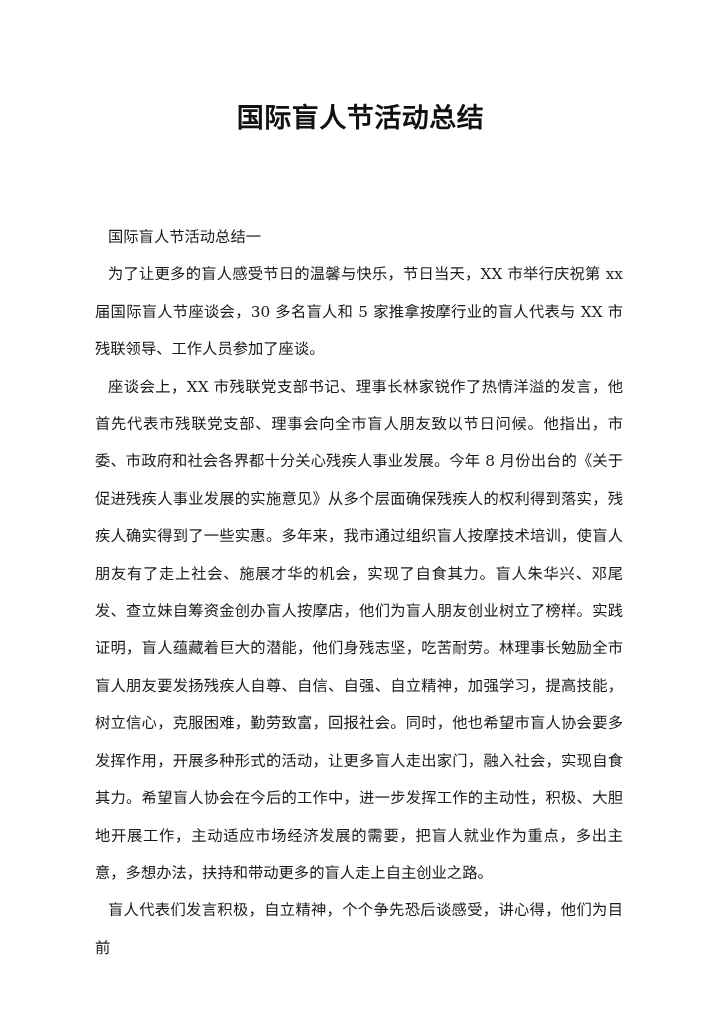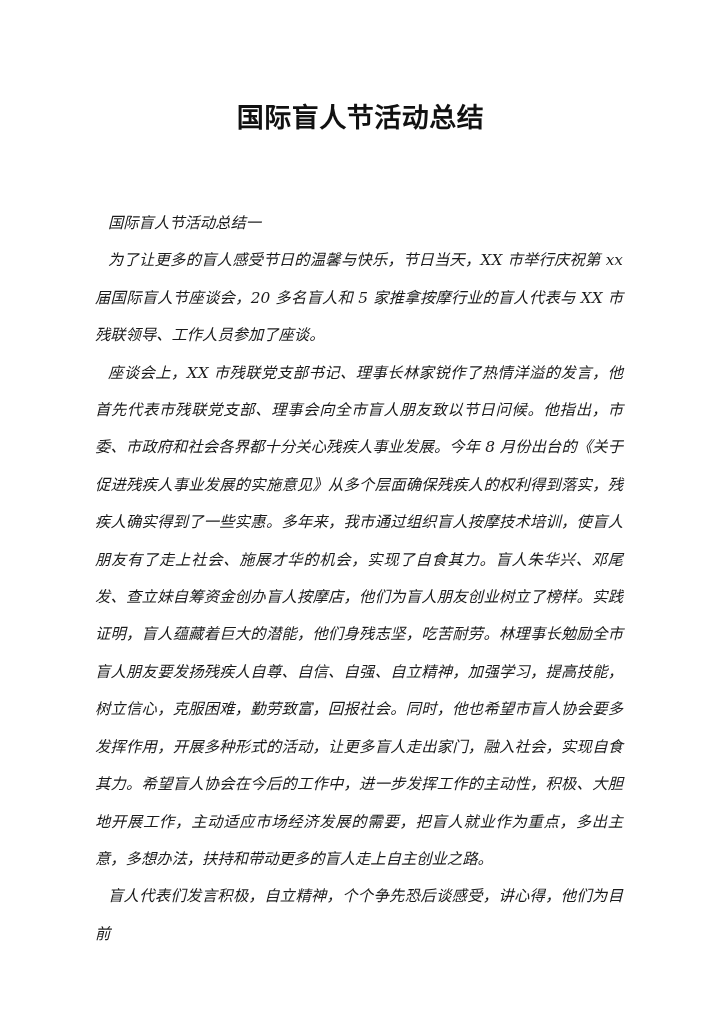--- a/index.html
+++ b/index.html
@@ -33,23 +33,22 @@
     line-height: 32px;
     font-weight: bold;
     letter-spacing: 0.5px;
     color: #111111;
     font-family: "DejaVu Serif", "Liberation Serif", serif;
   }
   
   .body-col {
     position: absolute;
     left: 95px;
-    top: 205px;
+    top: 219px;
     width: 528px;
-    font-style: italic;
   }
   .para {
     margin: 0;
     font-size: 15.3px;
     line-height: 37.4px;
     text-align: justify;
     text-justify: inter-ideograph;
     text-indent: 13px;
     color: #1a1a1a;
     word-break: break-all;
@@ -72,21 +71,21 @@
 <body>
 
 <div class="page">
 
   <h1 class="doc-title">国际盲人节活动总结</h1>
 
   <div class="body-col">
 
     <p class="subhead">国际盲人节活动总结一</p>
 
-    <p class="para">为了让更多的盲人感受节日的温馨与快乐，节日当天，XX 市举行庆祝第 xx 届国际盲人节座谈会，20 多名盲人和 5 家推拿按摩行业的盲人代表与 XX 市残联领导、工作人员参加了座谈。</p>
+    <p class="para">为了让更多的盲人感受节日的温馨与快乐，节日当天，XX 市举行庆祝第 xx 届国际盲人节座谈会，30 多名盲人和 5 家推拿按摩行业的盲人代表与 XX 市残联领导、工作人员参加了座谈。</p>
 
     <p class="para">座谈会上，XX 市残联党支部书记、理事长林家锐作了热情洋溢的发言，他首先代表市残联党支部、理事会向全市盲人朋友致以节日问候。他指出，市委、市政府和社会各界都十分关心残疾人事业发展。今年 8 月份出台的《关于促进残疾人事业发展的实施意见》从多个层面确保残疾人的权利得到落实，残疾人确实得到了一些实惠。多年来，我市通过组织盲人按摩技术培训，使盲人朋友有了走上社会、施展才华的机会，实现了自食其力。盲人朱华兴、邓尾发、查立妹自筹资金创办盲人按摩店，他们为盲人朋友创业树立了榜样。实践证明，盲人蕴藏着巨大的潜能，他们身残志坚，吃苦耐劳。林理事长勉励全市盲人朋友要发扬残疾人自尊、自信、自强、自立精神，加强学习，提高技能，树立信心，克服困难，勤劳致富，回报社会。同时，他也希望市盲人协会要多发挥作用，开展多种形式的活动，让更多盲人走出家门，融入社会，实现自食其力。希望盲人协会在今后的工作中，进一步发挥工作的主动性，积极、大胆地开展工作，主动适应市场经济发展的需要，把盲人就业作为重点，多出主意，多想办法，扶持和带动更多的盲人走上自主创业之路。</p>
 
     <p class="para">盲人代表们发言积极，自立精神，个个争先恐后谈感受，讲心得，他们为目前</p>
 
   </div>
 
 </div>
 
 </body></html>

